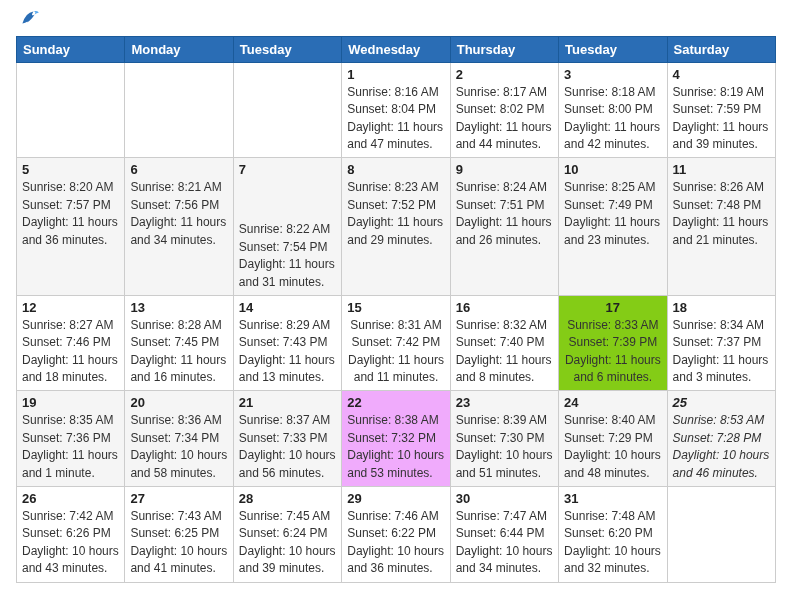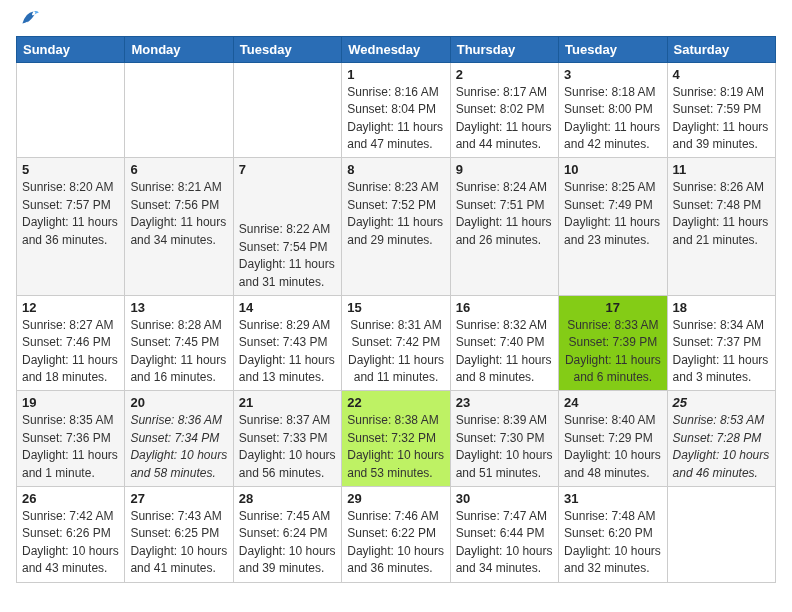--- a/index.html
+++ b/index.html
@@ -272,33 +272,33 @@
         <tr>
           <td style="background: rgb(245, 245, 245);">
             <span class="day-number">19</span>
             <div class="day-info" style="white-space: pre-line;">Sunrise: 8:35 AM
 Sunset: 7:36 PM
 Daylight: 11 hours
 and 1 minute.</div>
           </td>
           <td style="background: rgb(245, 245, 245);">
             <span class="day-number">20</span>
-            <div class="day-info" style="white-space: pre-line; font-style: italic;">Sunrise: 8:36 AM
+            <div class="day-info" style="white-space: pre-line;">Sunrise: 8:36 AM
 Sunset: 7:34 PM
 Daylight: 10 hours
 and 58 minutes.</div>
           </td>
           <td style="background: rgb(245, 245, 245);">
             <span class="day-number">21</span>
             <div class="day-info" style="white-space: pre-line;">Sunrise: 8:37 AM
 Sunset: 7:33 PM
 Daylight: 10 hours
 and 56 minutes.</div>
           </td>
-          <td style="background: #bef264;">
+          <td style="background: #f0abfc;">
             <span class="day-number">22</span>
             <div class="day-info" style="white-space: pre-line;">Sunrise: 8:38 AM
 Sunset: 7:32 PM
 Daylight: 10 hours
 and 53 minutes.</div>
           </td>
           <td style="background: rgb(245, 245, 245);">
             <span class="day-number">23</span>
             <div class="day-info" style="white-space: pre-line;">Sunrise: 8:39 AM
 Sunset: 7:30 PM

